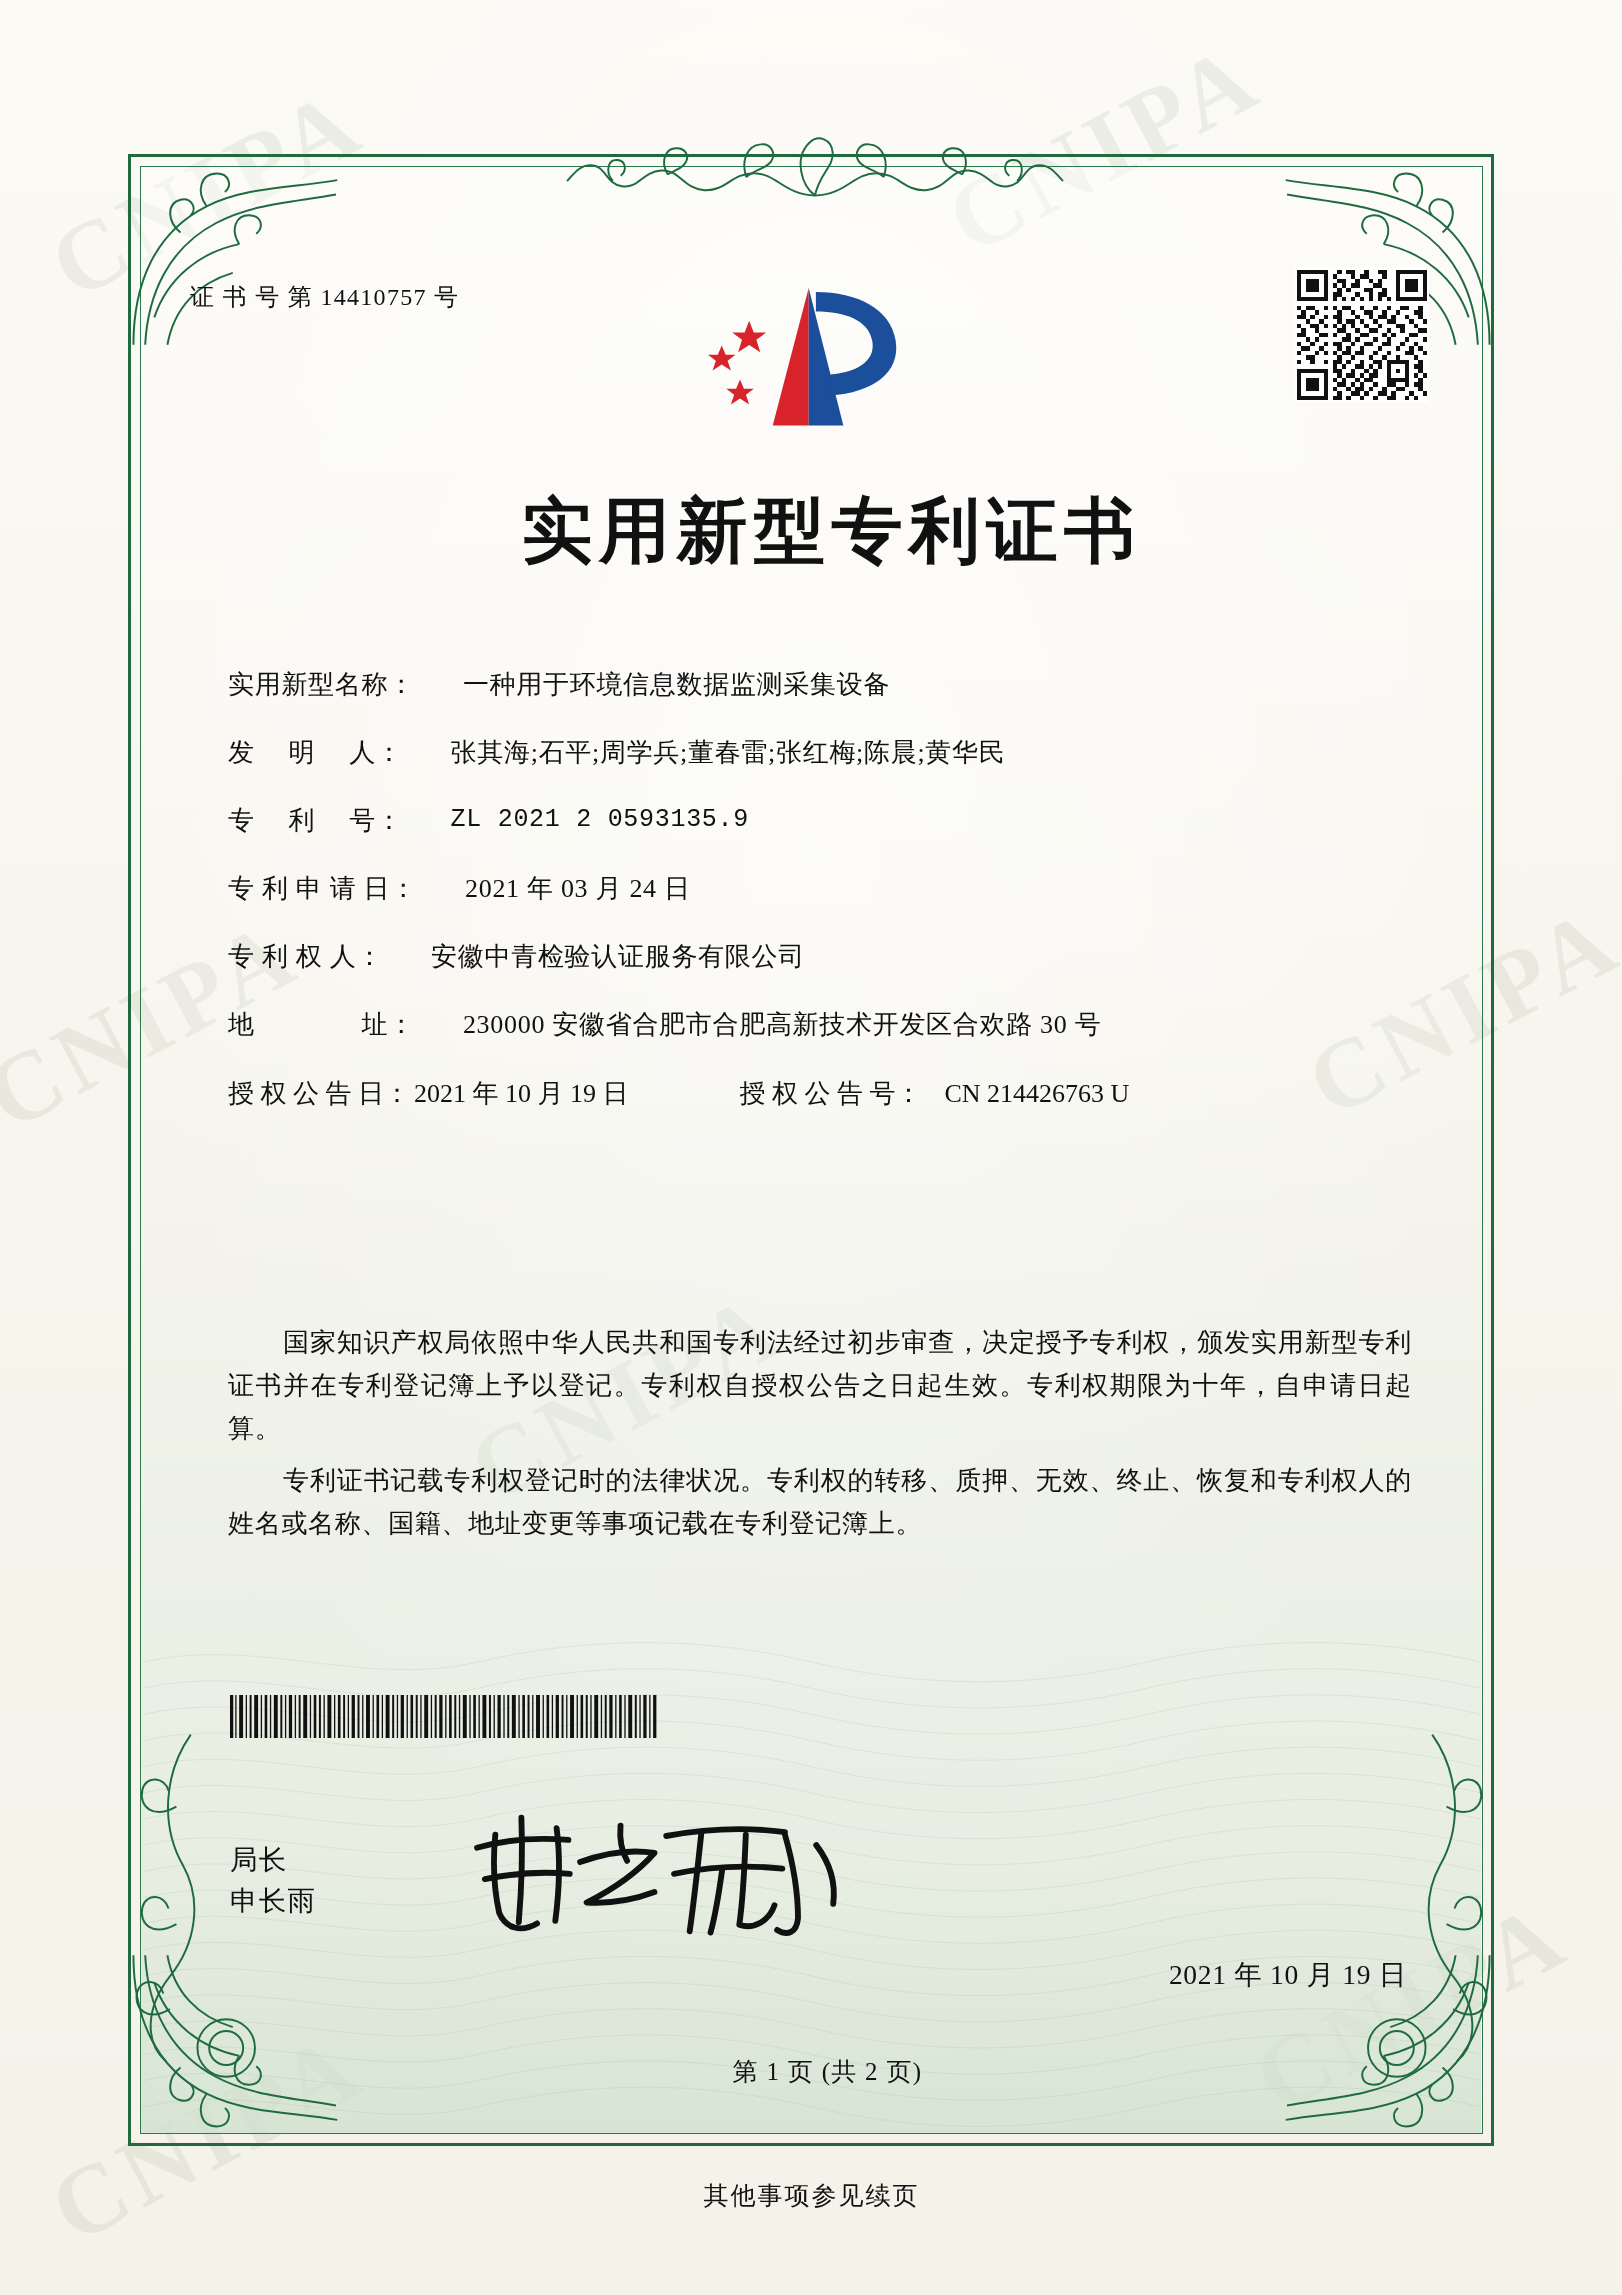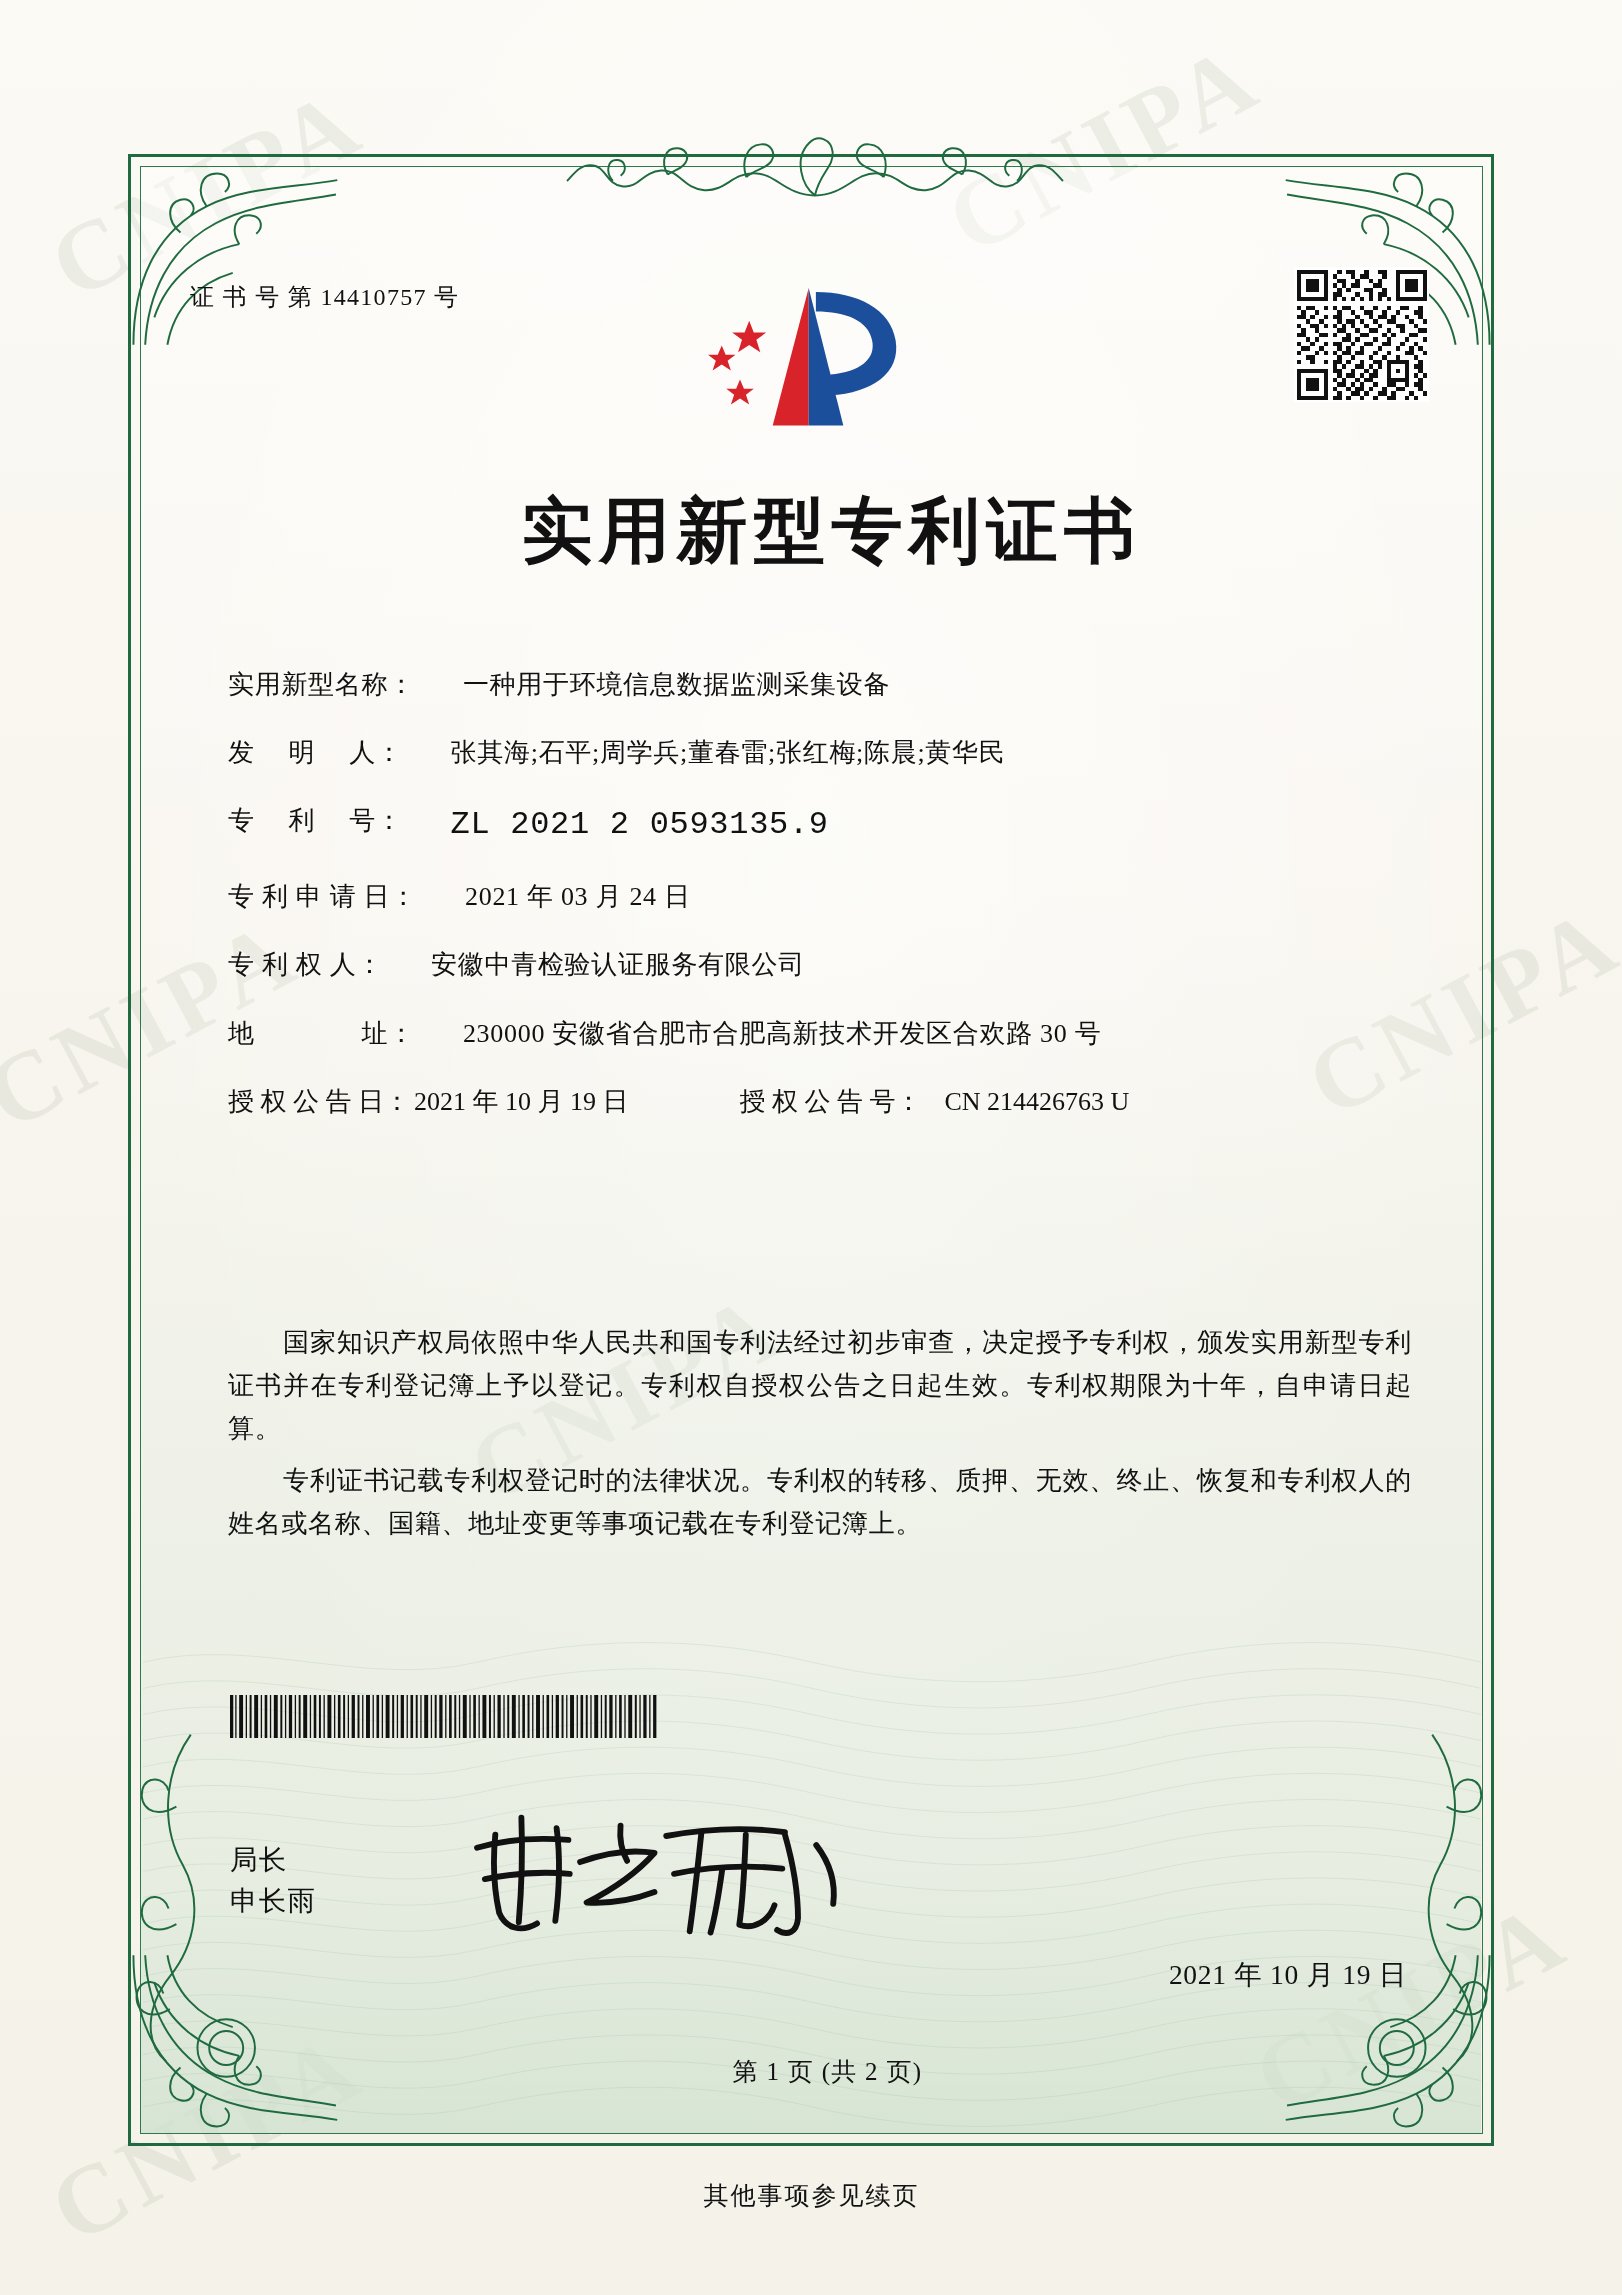--- a/index.html
+++ b/index.html
@@ -143,21 +143,21 @@
     flex: 0 0 auto;
     white-space: pre;
     letter-spacing: 0.7px;
   }
   .row .val {
     flex: 1 1 auto;
     letter-spacing: 0.7px;
   }
   .mono-val {
     font-family: "Liberation Mono", "DejaVu Sans Mono", monospace;
-    font-size: 32px;
+    font-size: 25px;
     letter-spacing: 1.3px;
   }
   .row-two {
     display: flex;
     align-items: flex-end;
     margin-bottom: 26px;
     line-height: 1.35;
   }
   .row-two .seg2 {
     margin-left: 111px;

